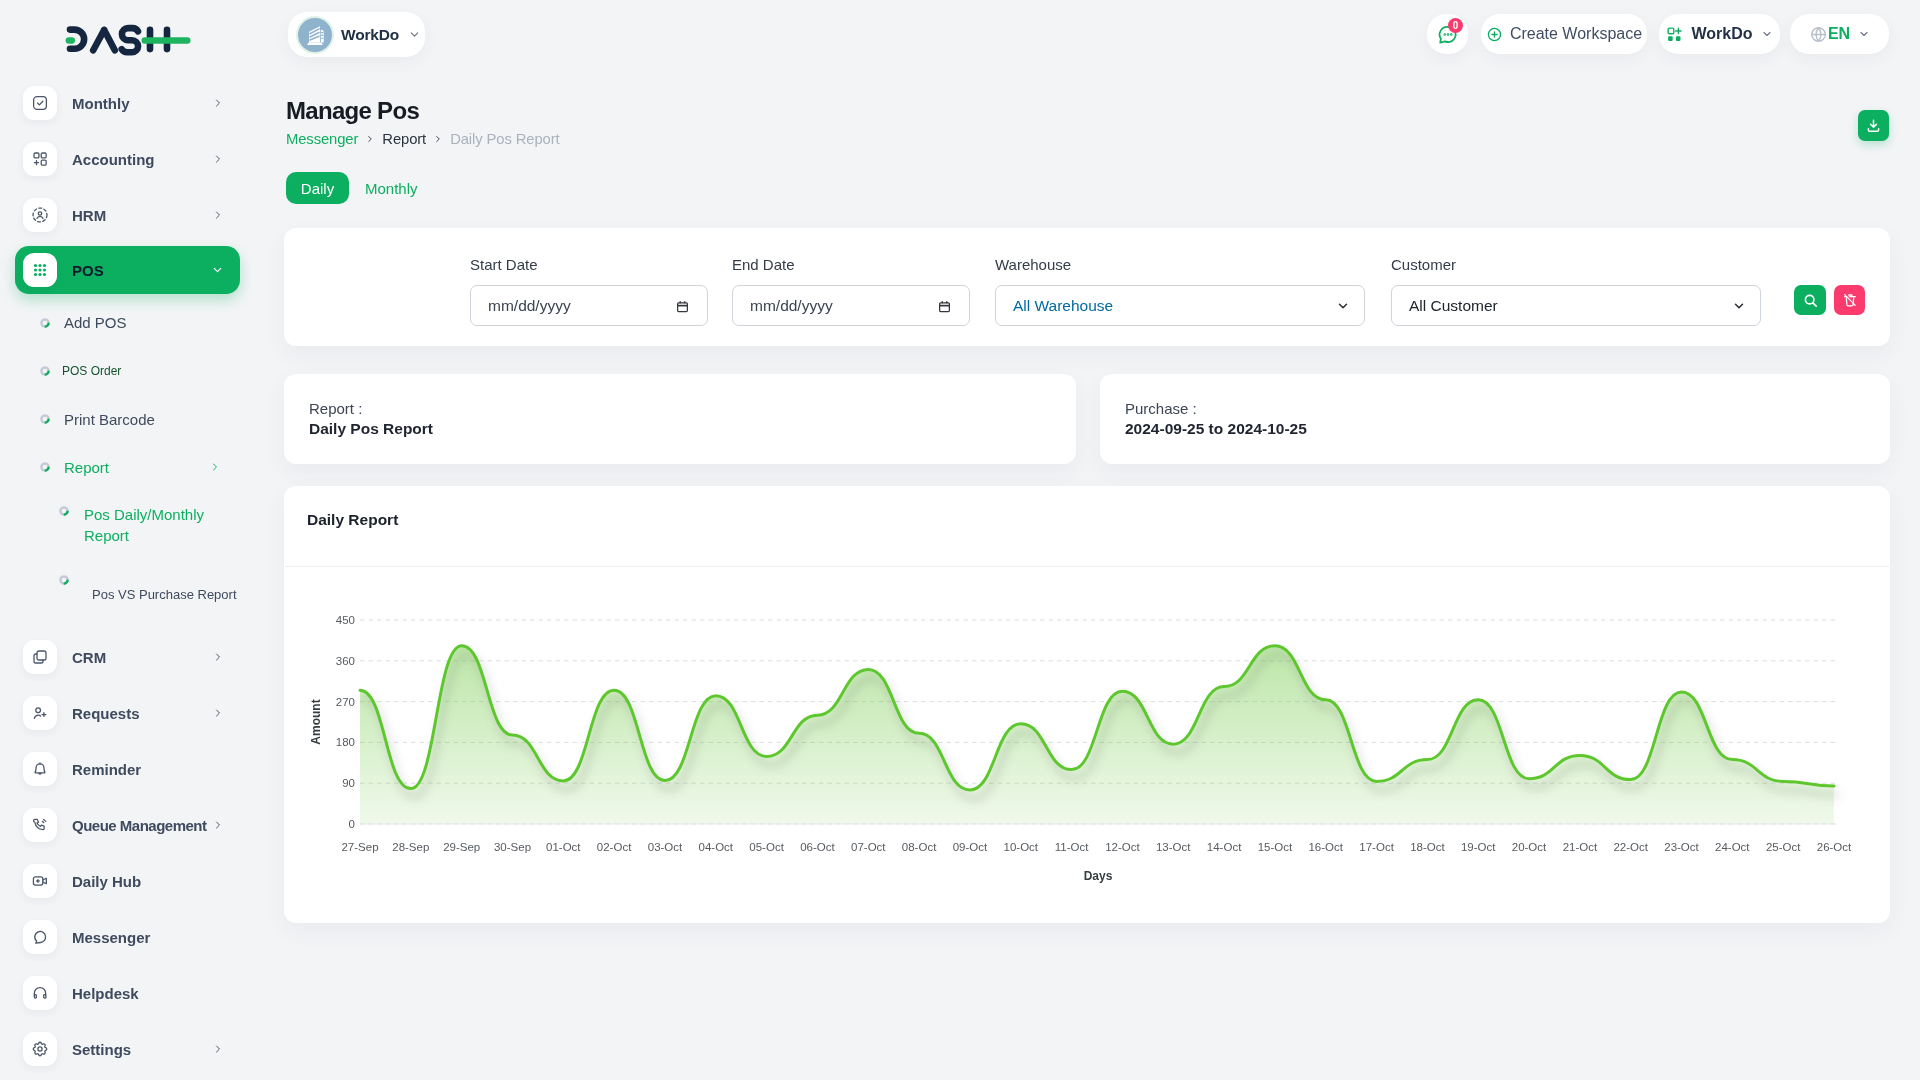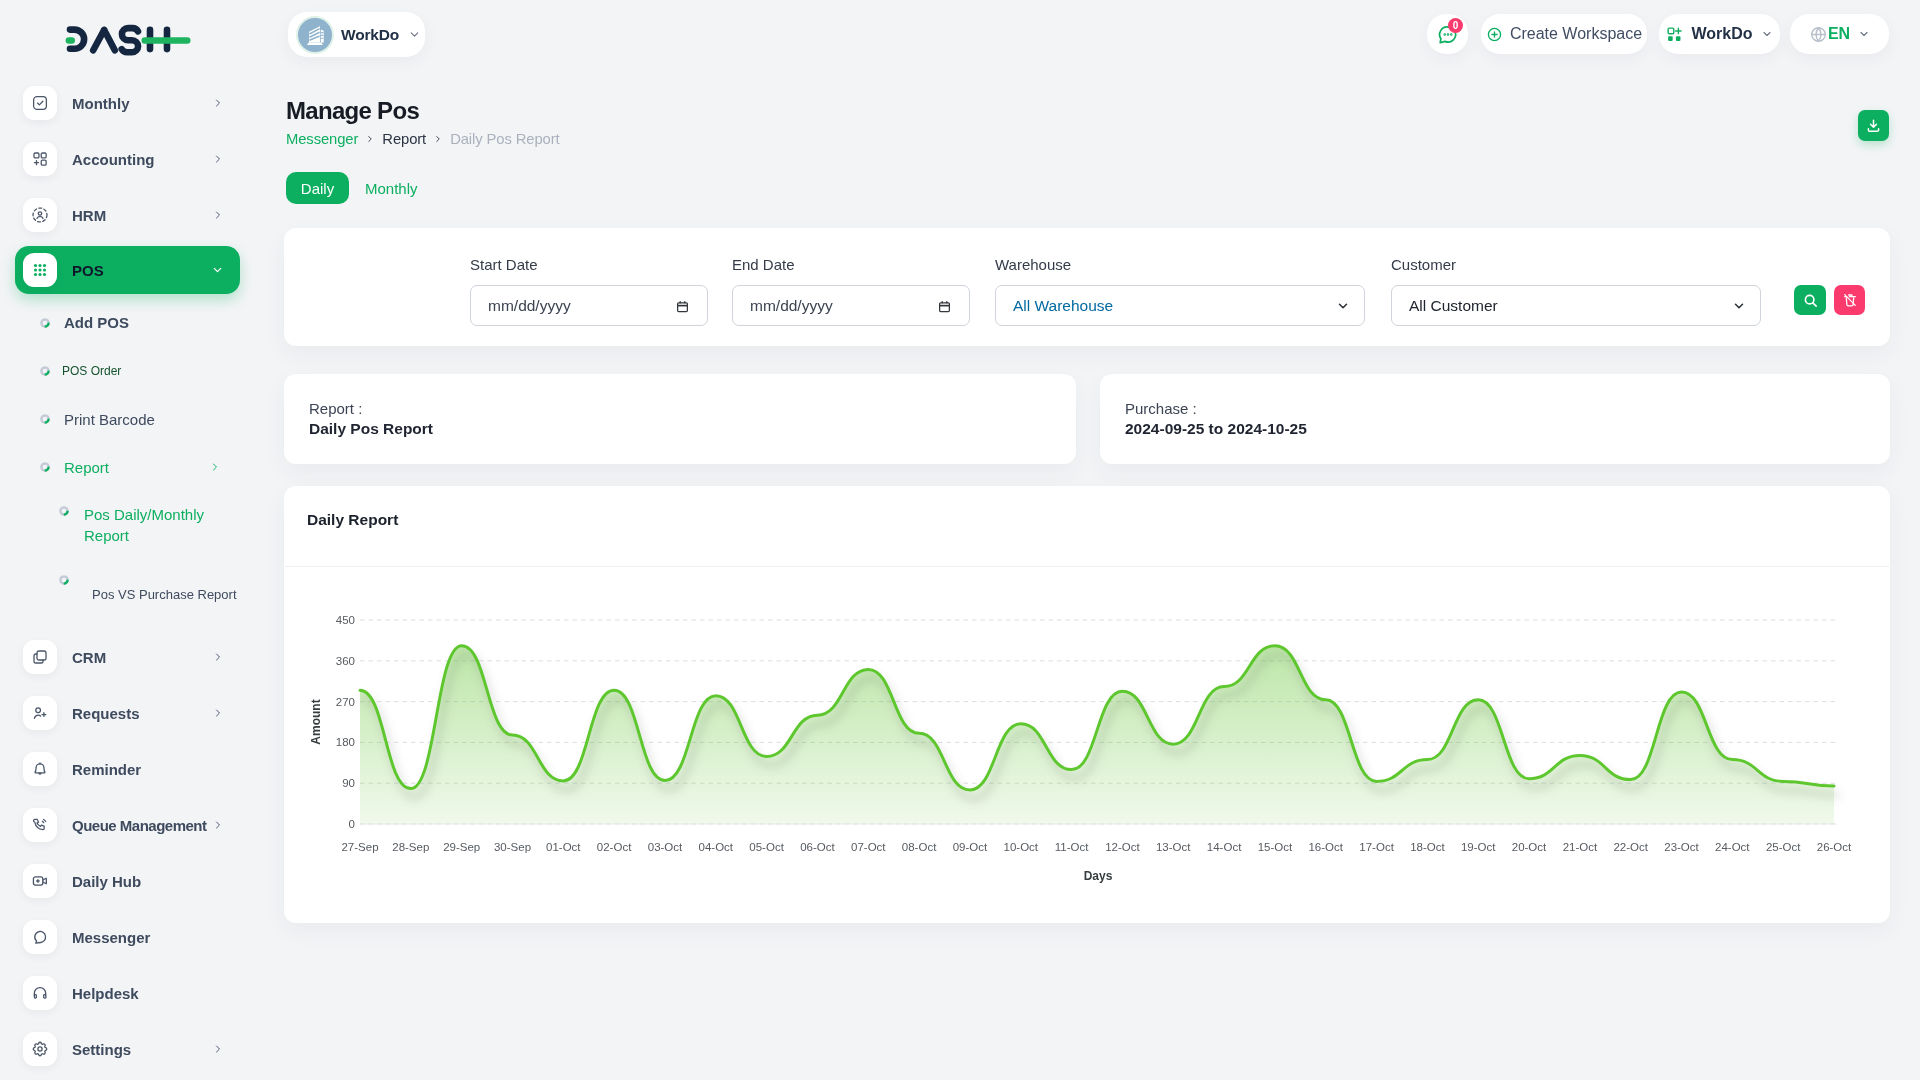--- a/index.html
+++ b/index.html
@@ -182,21 +182,21 @@
       </svg>
     </span>
   </div>
 <div class="abs" style="left:15px;top:298.5px;width:225px;height:48px;display:flex;align-items:center">
     <span style="position:absolute;left:24px;top:50%;transform:translateY(-50%);display:flex">
       <svg width="12" height="12" viewBox="0 0 12 12" fill="none">
         <circle cx="6" cy="6" r="3.6" stroke="#c5ccd8" stroke-width="2.5"></circle>
         <path d="M9.5 6.7a3.6 3.6 0 0 1-2.7 2.8" stroke="#0CAF60" stroke-width="2.5" stroke-linecap="round"></path>
       </svg>
     </span>
-    <span style="position:absolute;left:49px;width:174px;font-size:15px;font-weight:700;color:#3e4a5e;line-height:21px">Add POS</span>
+    <span style="position:absolute;left:49px;width:174px;font-size:15px;font-weight:400;color:#3e4a5e;line-height:21px">Add POS</span>
   </div>
 <div class="abs" style="left:15px;top:347px;width:225px;height:48px;display:flex;align-items:center">
     <span style="position:absolute;left:24px;top:50%;transform:translateY(-50%);display:flex">
       <svg width="12" height="12" viewBox="0 0 12 12" fill="none">
         <circle cx="6" cy="6" r="3.6" stroke="#c5ccd8" stroke-width="2.5"></circle>
         <path d="M9.5 6.7a3.6 3.6 0 0 1-2.7 2.8" stroke="#0CAF60" stroke-width="2.5" stroke-linecap="round"></path>
       </svg>
     </span>
     <span style="position:absolute;left:47px;width:174px;font-size:12px;font-weight:500;color:#14532d;line-height:21px">POS Order</span>
   </div>

